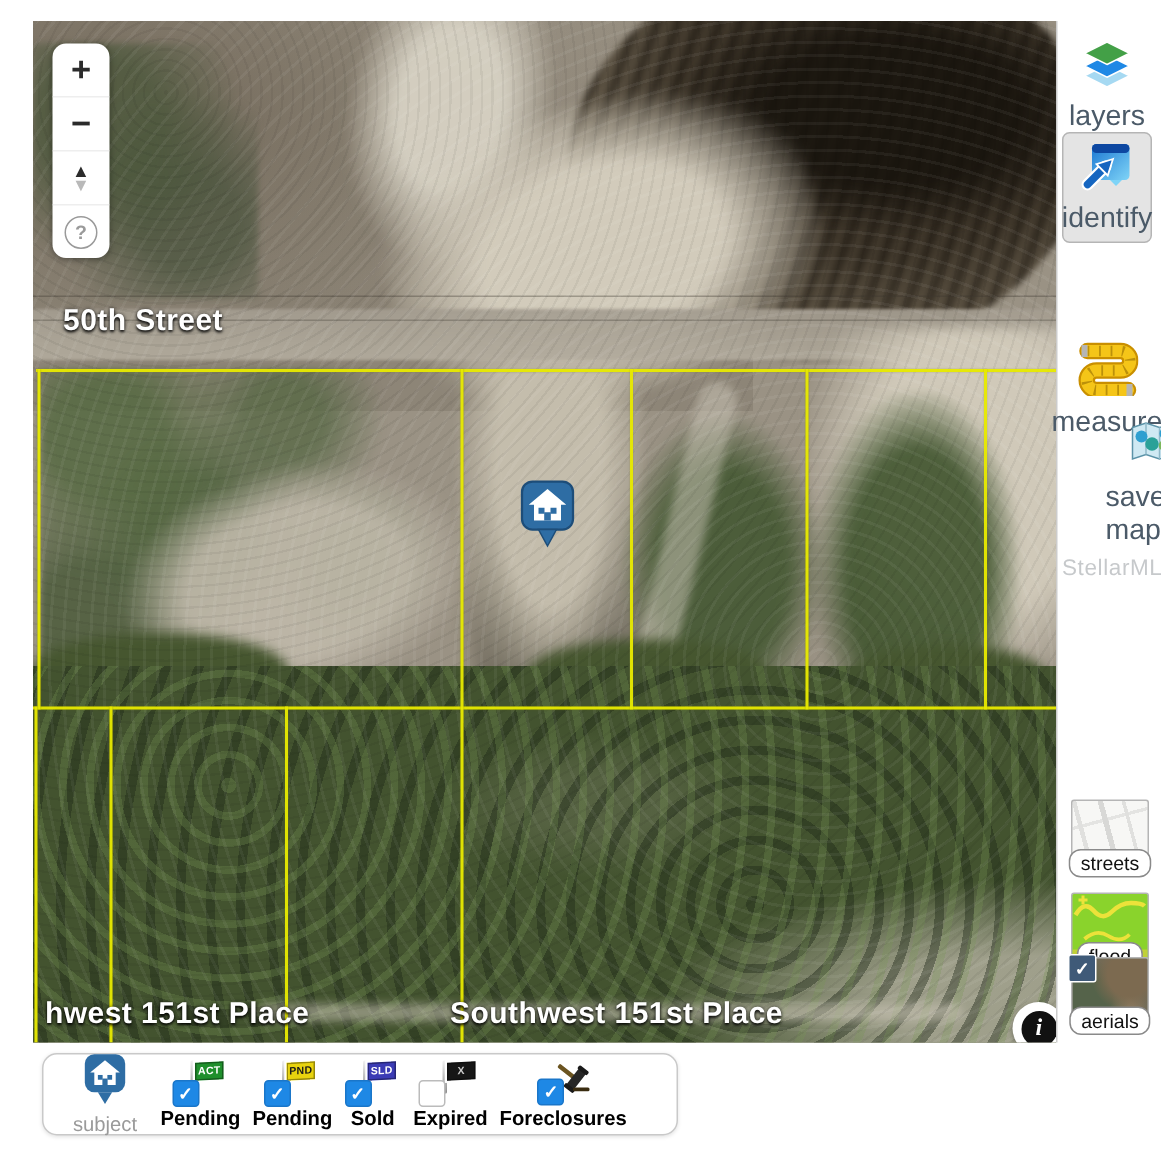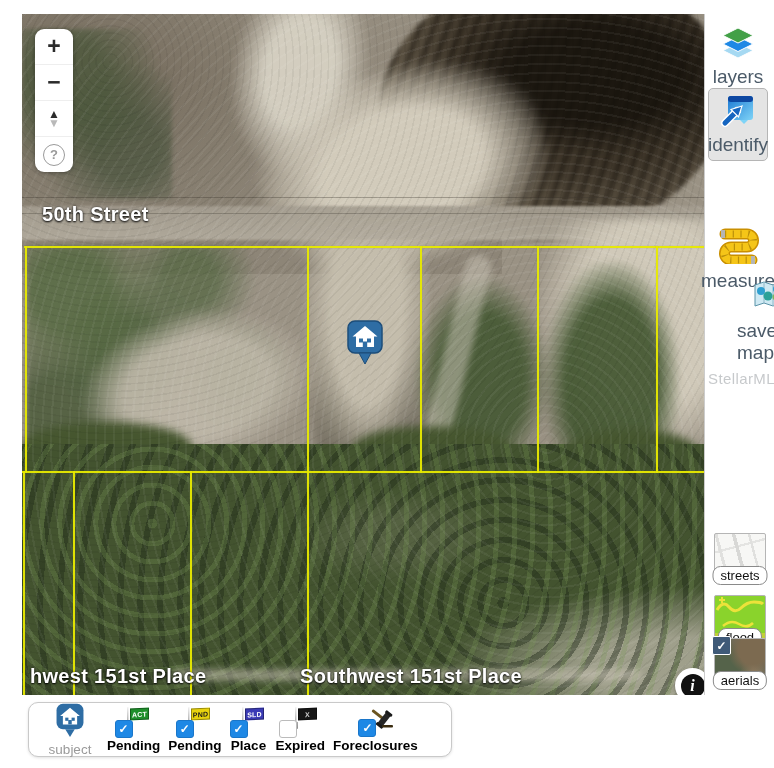--- a/index.html
+++ b/index.html
@@ -355,21 +355,21 @@
     <div class="status">
       <div class="flagbox narrow">
         <span class="flag">
           <span class="pole"></span>
           <span class="banner" style="background-color: rgb(59, 59, 181); color: rgb(255, 255, 255);">SLD</span>
         </span>
         <span class="cb on">
           <span class="tick">✓</span>
         </span>
       </div>
-      <span class="lbl">Place</span>
+      <span class="lbl">Sold</span>
     </div>
 
 
     <div class="status">
       <div class="flagbox">
         <span class="flag">
           <span class="pole"></span>
           <span class="banner" style="background-color: rgb(22, 22, 22); color: rgb(204, 204, 204);">X</span>
         </span>
         <span class="cb">

